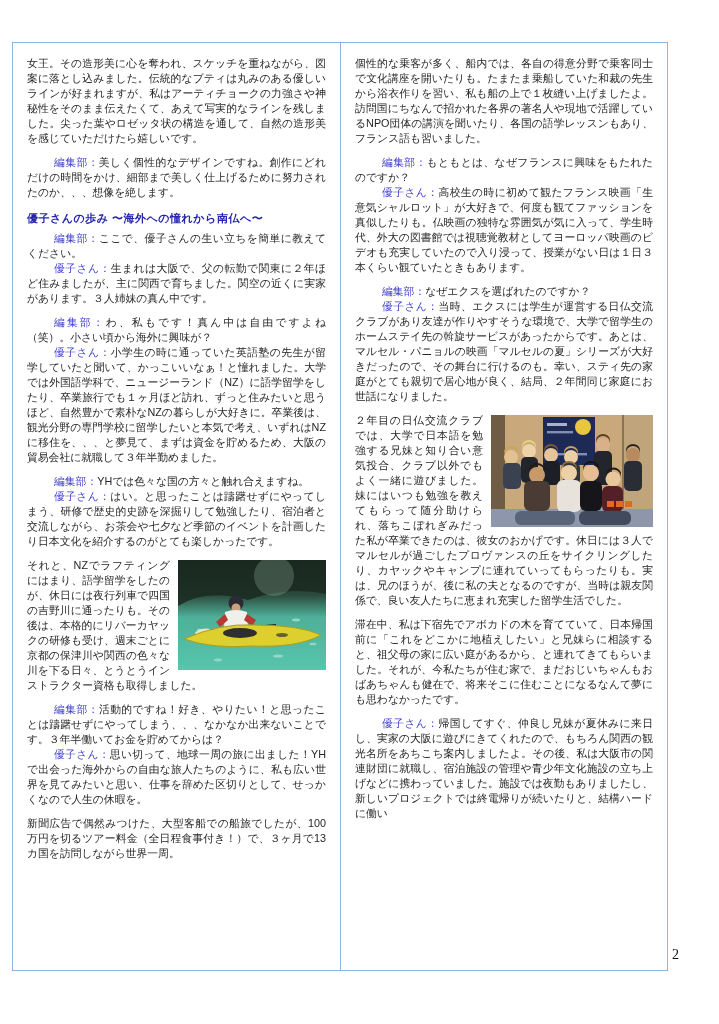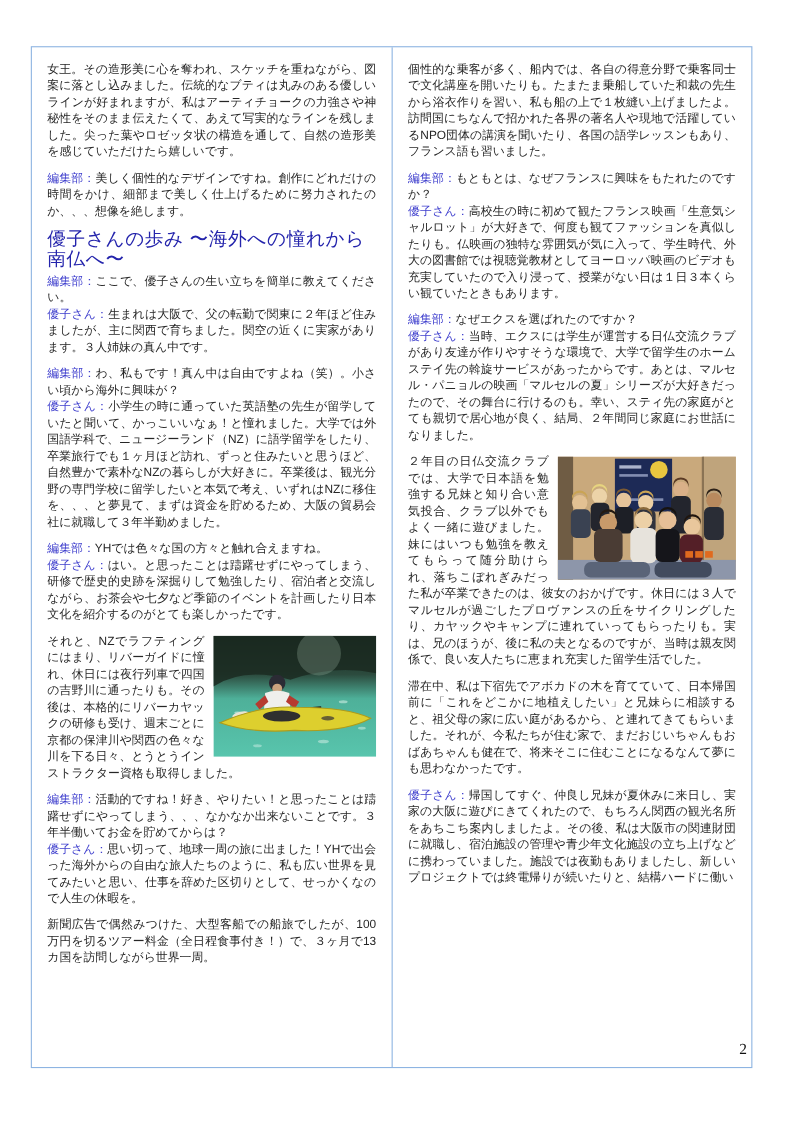--- a/index.html
+++ b/index.html
@@ -9,38 +9,38 @@
     --text:#262626;
   }
   html,body{margin:0;padding:0;background:#ffffff;}
   body{
     width:719px;height:1024px;
     font-family:"Liberation Sans","DejaVu Sans",sans-serif;
     color:var(--text);
   }
   .page{position:relative;width:719px;height:1024px;background:#fff;overflow:hidden;}
   .frame{
-    position:absolute;left:28px;top:42px;width:656px;height:929px;
+    position:absolute;left:12px;top:42px;width:656px;height:929px;
     border:1px solid var(--border);box-sizing:border-box;
     display:flex;background:#fff;
   }
   .col{box-sizing:border-box;padding:13px 14px 10px 14px;overflow:hidden;}
   .col-left{width:328px;border-right:1px solid var(--border);}
   .col-right{flex:1;}
   .block{margin:0 0 9px 0;}
   .block:last-child{margin-bottom:0;}
   .para,.qa-item{
     font-size:10.8px;line-height:15px;color:var(--text);
     text-align:justify;word-break:break-all;
   }
   .section-heading{
-    font-size:17px;font-weight:normal;color:var(--heading);
+    font-size:11px;font-weight:bold;color:var(--heading);
     margin:6px 0 4px 0;line-height:18px;letter-spacing:.5px;
   }
-  .speaker-label{color:var(--label);}
+  .speaker-label{color:var(--label);margin-left:27px;}
   figure.photo{
     float:right;margin:2px 0 3px 8px;padding:0;
     line-height:0;border:0;
   }
   figure.photo svg{display:block;}
   .page-number{
     position:absolute;left:672px;top:947px;
     font-family:"Liberation Serif","DejaVu Serif",serif;
     font-size:14px;color:#111;
   }
@@ -91,21 +91,21 @@
     <ellipse cx="25" cy="72" rx="8" ry="3" fill="#e8e4d2" transform="rotate(-12 25 72)"></ellipse>
     <circle cx="58" cy="43" r="7.5" fill="#2b2b34"></circle>
     <circle cx="58" cy="48" r="4.5" fill="#caa27e"></circle>
     <path d="M47,52 Q58,48 69,52 L70,68 L46,68 Z" fill="#efefec"></path>
     <path d="M47,54 L38,62 L42,67 L50,60 Z" fill="#b63a30"></path>
     <path d="M69,54 L78,60 L74,66 L66,60 Z" fill="#b63a30"></path>
     <path d="M6,79 Q42,63 76,65 Q122,65 143,75 Q120,88 74,86 Q34,89 6,79 Z" fill="#ddcf2e" stroke="#ac9c1d" stroke-width="1"></path>
     <ellipse cx="62" cy="73" rx="17" ry="5" fill="#2f2f2f"></ellipse>
     <ellipse cx="104" cy="75" rx="6" ry="2" fill="#4a4436" opacity="0.8"></ellipse>
   </svg>
-          </figure><span>それと、NZでラフティングにはまり、リバーガイドに憧れ、休日には夜行列車で四国の吉野川に通ったりも。その後は、本格的にリバーカヤックの研修も受け、週末ごとに京都の保津川や関西の色々な川を下る日々、とうとうインストラクター資格も取得しました。</span></div>
+          </figure><span>それと、NZでラフティングにはまり、語学留学をしたのが、休日には夜行列車で四国の吉野川に通ったりも。その後は、本格的にリバーカヤックの研修も受け、週末ごとに京都の保津川や関西の色々な川を下る日々、とうとうインストラクター資格も取得しました。</span></div>
         <div class="block qa-block">
           <div class="qa-item"><span class="speaker-label">編集部：</span><span>活動的ですね！好き、やりたい！と思ったことは躊躇せずにやってしまう、、、なかなか出来ないことです。３年半働いてお金を貯めてからは？</span></div>
           <div class="qa-item"><span class="speaker-label">優子さん：</span><span>思い切って、地球一周の旅に出ました！YHで出会った海外からの自由な旅人たちのように、私も広い世界を見てみたいと思い、仕事を辞めた区切りとして、せっかくなので人生の休暇を。</span></div>
         </div>
         <div class="block para clearfix"><span>新聞広告で偶然みつけた、大型客船での船旅でしたが、100万円を切るツアー料金（全日程食事付き！）で、３ヶ月で13カ国を訪問しながら世界一周。</span></div>
       </div>
     <div class="col col-right" id="col-right">
         <div class="block para clearfix"><span>個性的な乗客が多く、船内では、各自の得意分野で乗客同士で文化講座を開いたりも。たまたま乗船していた和裁の先生から浴衣作りを習い、私も船の上で１枚縫い上げましたよ。訪問国にちなんで招かれた各界の著名人や現地で活躍しているNPO団体の講演を聞いたり、各国の語学レッスンもあり、フランス語も習いました。</span></div>
         <div class="block qa-block">
           <div class="qa-item"><span class="speaker-label">編集部：</span><span>もともとは、なぜフランスに興味をもたれたのですか？</span></div>

